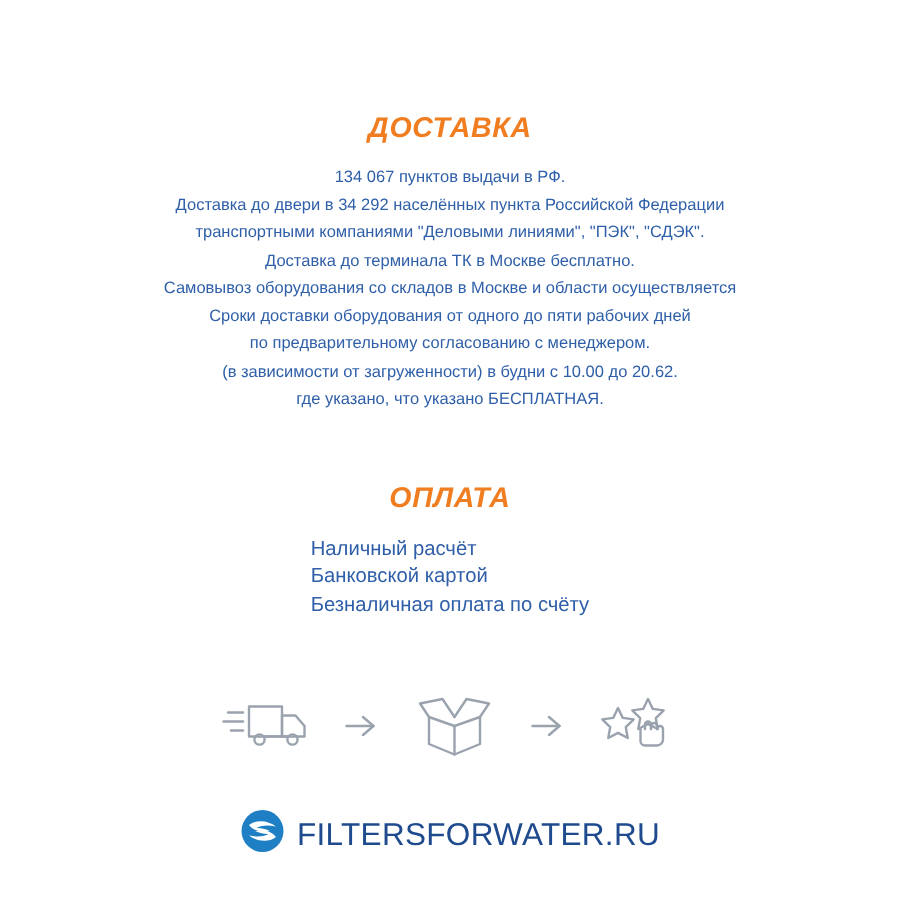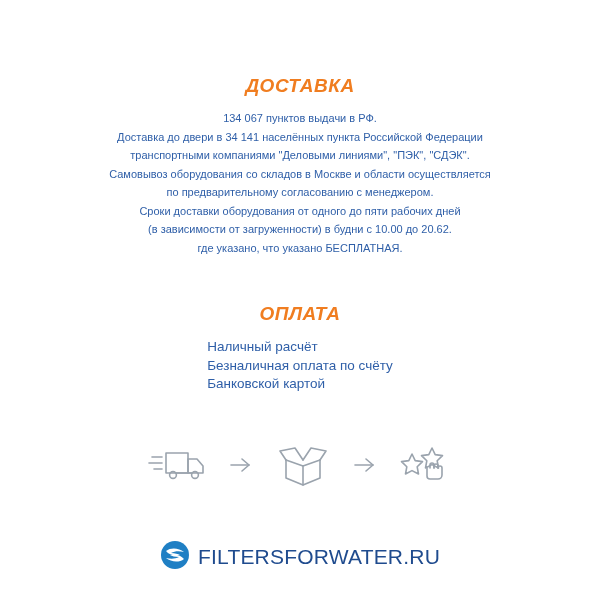--- a/index.html
+++ b/index.html
@@ -95,35 +95,36 @@
 </style>
 </head>
 <body>
 
 <div class="page">
 
   <div class="section-title delivery-title">ДОСТАВКА</div>
 
   <div class="body-text">
     <span class="line">134 067 пунктов выдачи в РФ.</span>
-    <span class="line">Доставка до двери в 34 141 населённых пункта Российской Федерации</span>
+    <span class="line">Доставка до двери в 34 292 населённых пункта Российской Федерации</span>
     <span class="line">транспортными компаниями "Деловыми линиями", "ПЭК", "СДЭК".</span>
+    <span class="line">Доставка до терминала ТК в Москве бесплатно.</span>
     <span class="line">Самовывоз оборудования со складов в Москве и области осуществляется</span>
+    <span class="line">Сроки доставки оборудования от одного до пяти рабочих дней</span>
     <span class="line">по предварительному согласованию с менеджером.</span>
-    <span class="line">Сроки доставки оборудования от одного до пяти рабочих дней</span>
     <span class="line">(в зависимости от загруженности) в будни с 10.00 до 20.62.</span>
     <span class="line">где указано, что указано БЕСПЛАТНАЯ.</span>
   </div>
 
   <div class="section-title payment-title">ОПЛАТА</div>
 
   <div class="payment-text">
     <span class="line">Наличный расчёт</span>
+    <span class="line">Банковской картой</span>
     <span class="line">Безналичная оплата по счёту</span>
-    <span class="line">Банковской картой</span>
   </div>
 
   <div class="icon-row">
 
     <span>
       <svg width="62" height="44" viewBox="0 0 62 44" fill="none" stroke="#9aa3ad" stroke-width="1.6" stroke-linecap="round" stroke-linejoin="round">
         <path d="M18 12 h22 v20 h-22 z"></path>
         <path d="M40 18 h9 l6 7 v7 h-15 z"></path>
         <circle cx="25" cy="34" r="3.4"></circle>
         <circle cx="47" cy="34" r="3.4"></circle>

